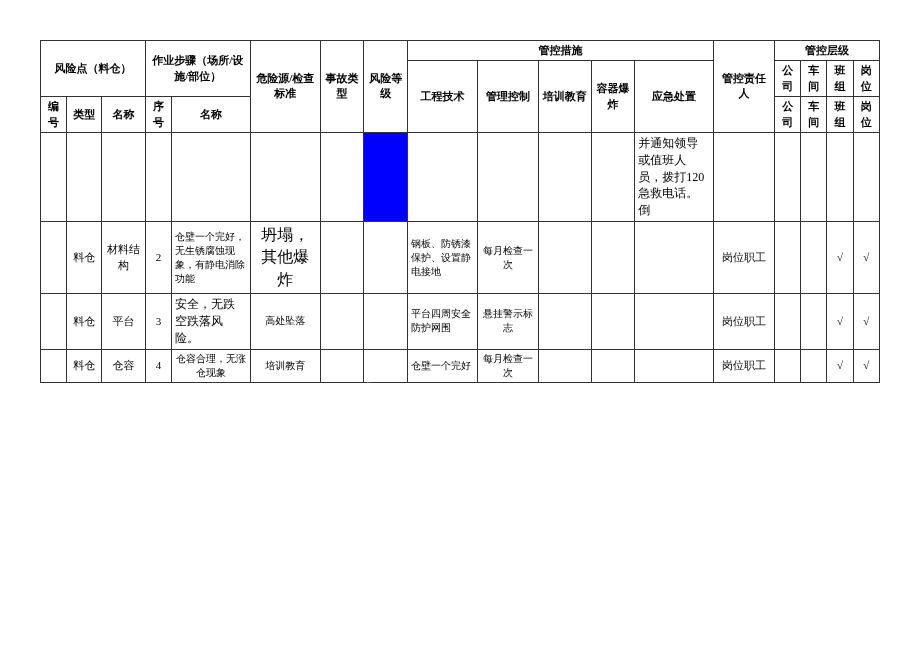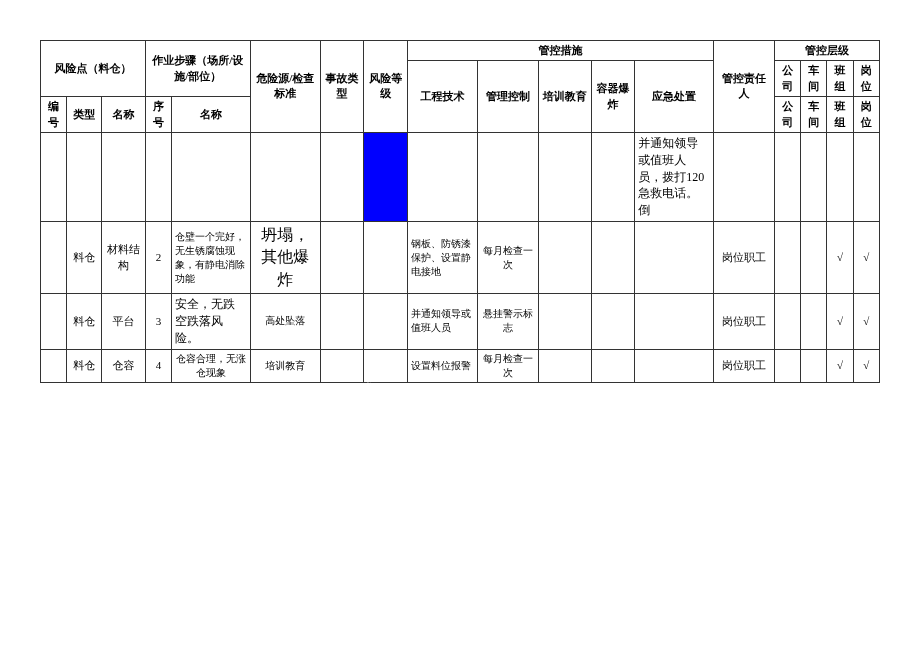--- a/index.html
+++ b/index.html
@@ -152,21 +152,21 @@
         <td></td>
         <td>料仓</td>
         <td>平台</td>
         <td>3</td>
         <td style="text-align:left; font-size:12px;">安全，无跌空跌落风险。</td>
         <td style="font-size:10px;">高处坠落</td>
         <td></td>
         <td style="padding:0;">
           <div class="low-risk">低风险</div>
         </td>
-        <td style="text-align:left; font-size:10px;">并通知领导或值班人员</td>
+        <td style="text-align:left; font-size:10px;">平台四周安全防护网围</td>
         <td style="font-size:10px;">悬挂警示标志</td>
         <td></td>
         <td></td>
         <td></td>
         <td>岗位职工</td>
         <td></td>
         <td></td>
         <td>√</td>
         <td>√</td>
       </tr>
@@ -175,21 +175,21 @@
         <td></td>
         <td>料仓</td>
         <td>仓容</td>
         <td>4</td>
         <td style="text-align:center; font-size:10px;">仓容合理，无涨仓现象</td>
         <td style="font-size:10px;">培训教育</td>
         <td></td>
         <td style="padding:0;">
           <div class="low-risk">低风险</div>
         </td>
-        <td style="text-align:left; font-size:10px;">设置料位报警</td>
+        <td style="text-align:left; font-size:10px;">仓壁一个完好</td>
         <td style="font-size:10px;">每月检查一次</td>
         <td></td>
         <td></td>
         <td></td>
         <td>岗位职工</td>
         <td></td>
         <td></td>
         <td>√</td>
         <td>√</td>
       </tr>

